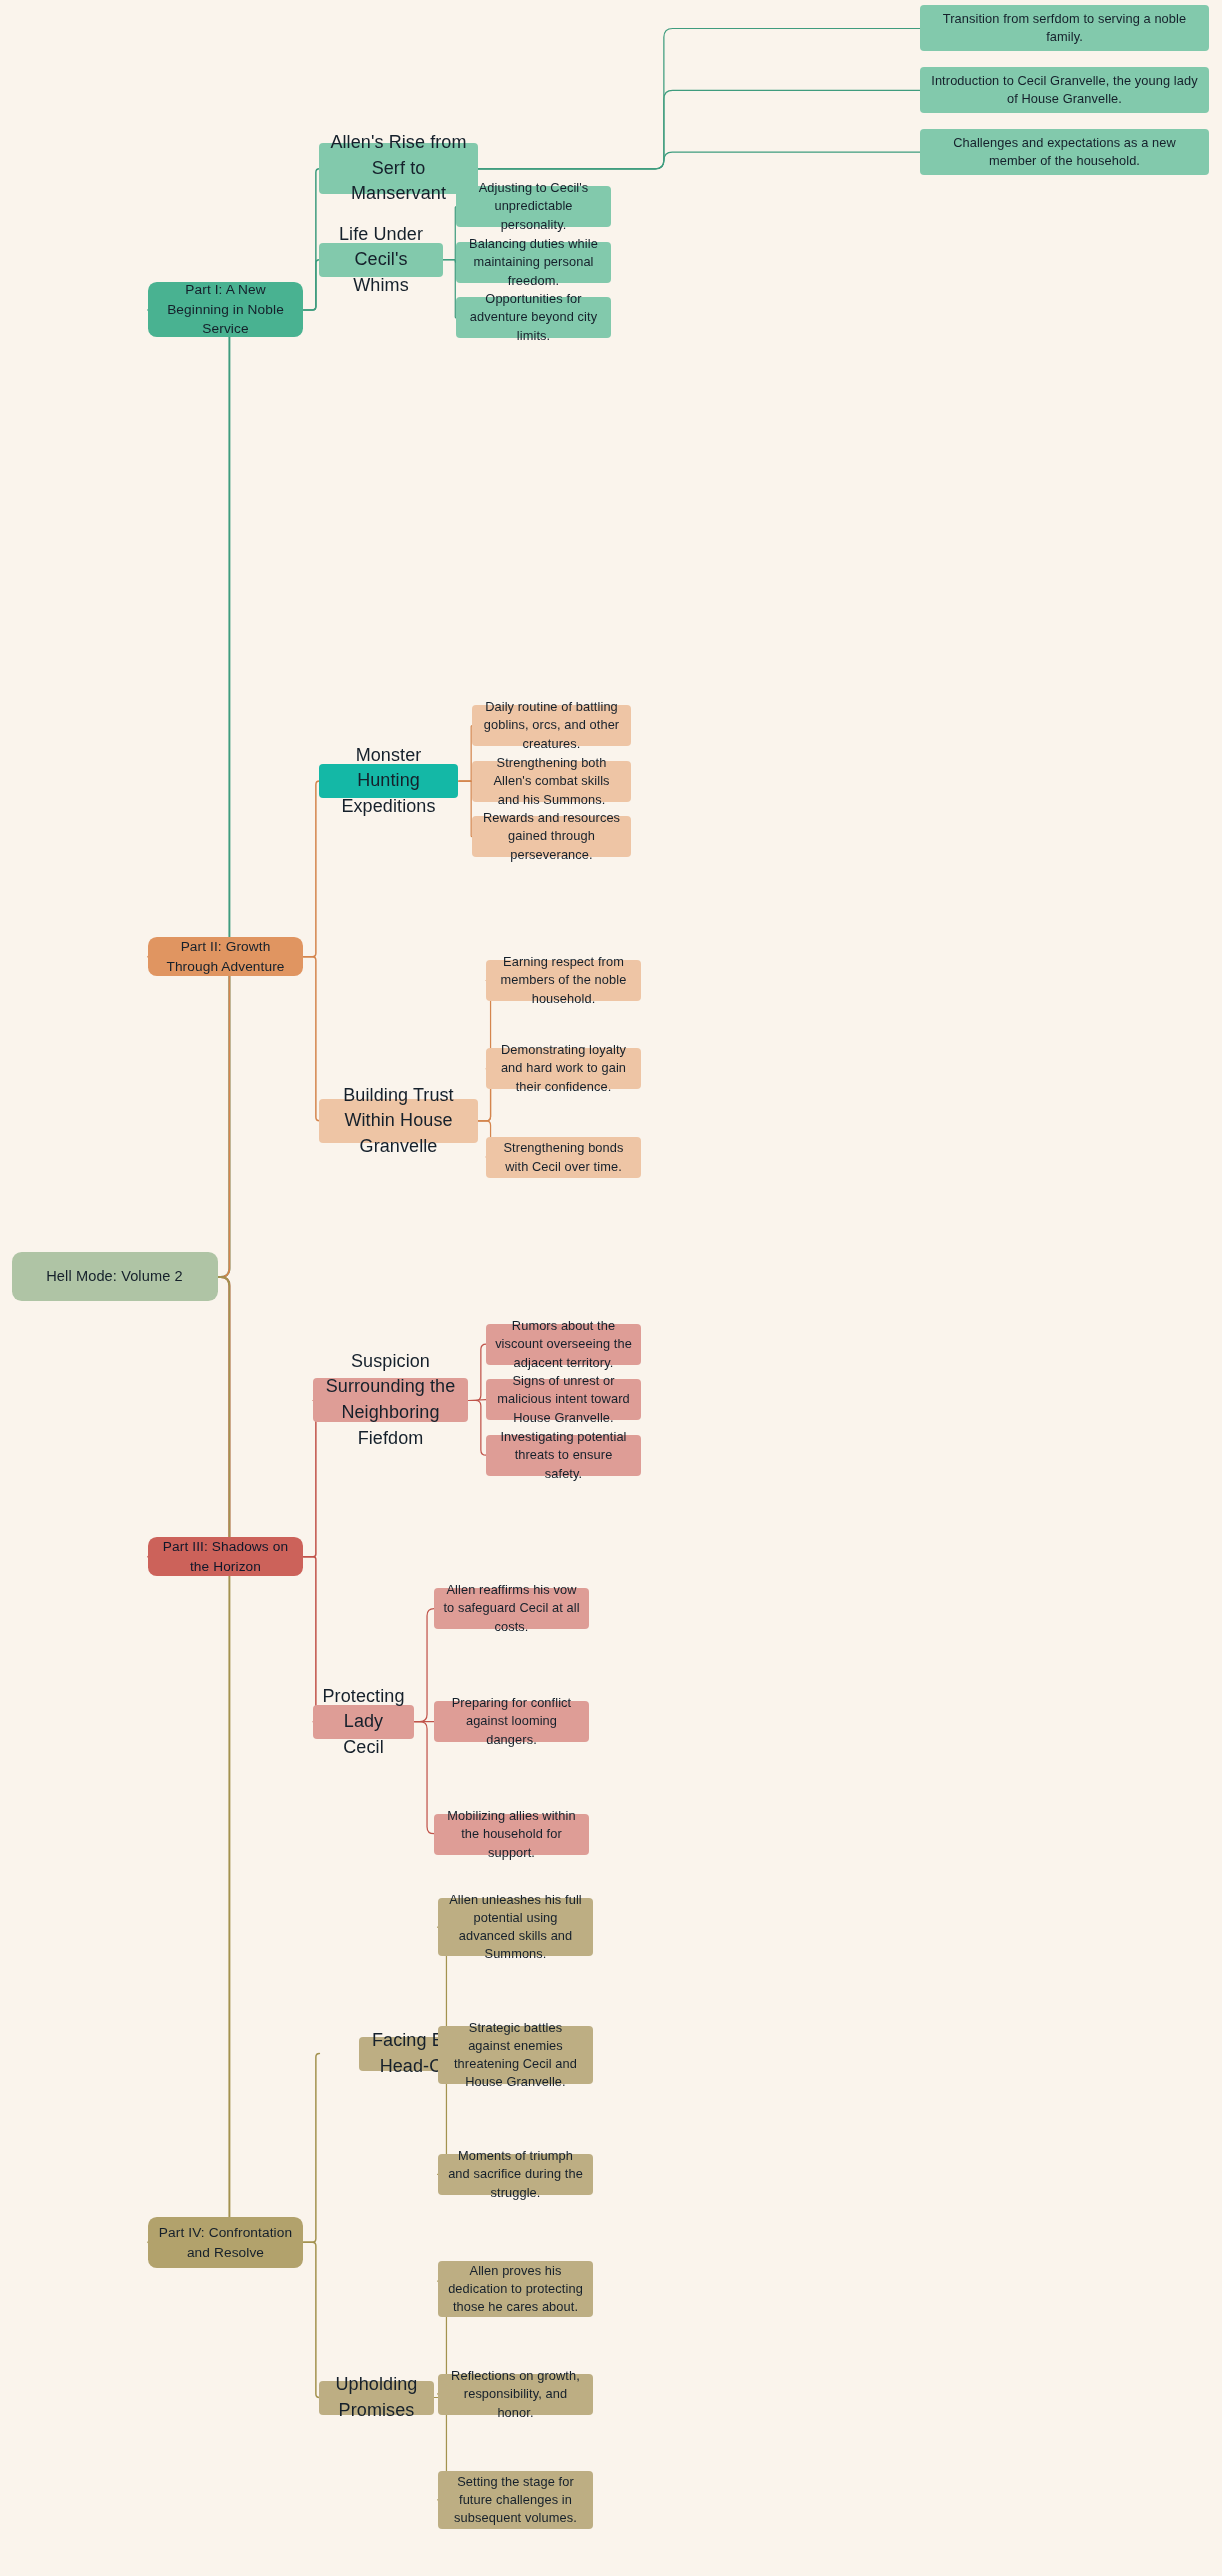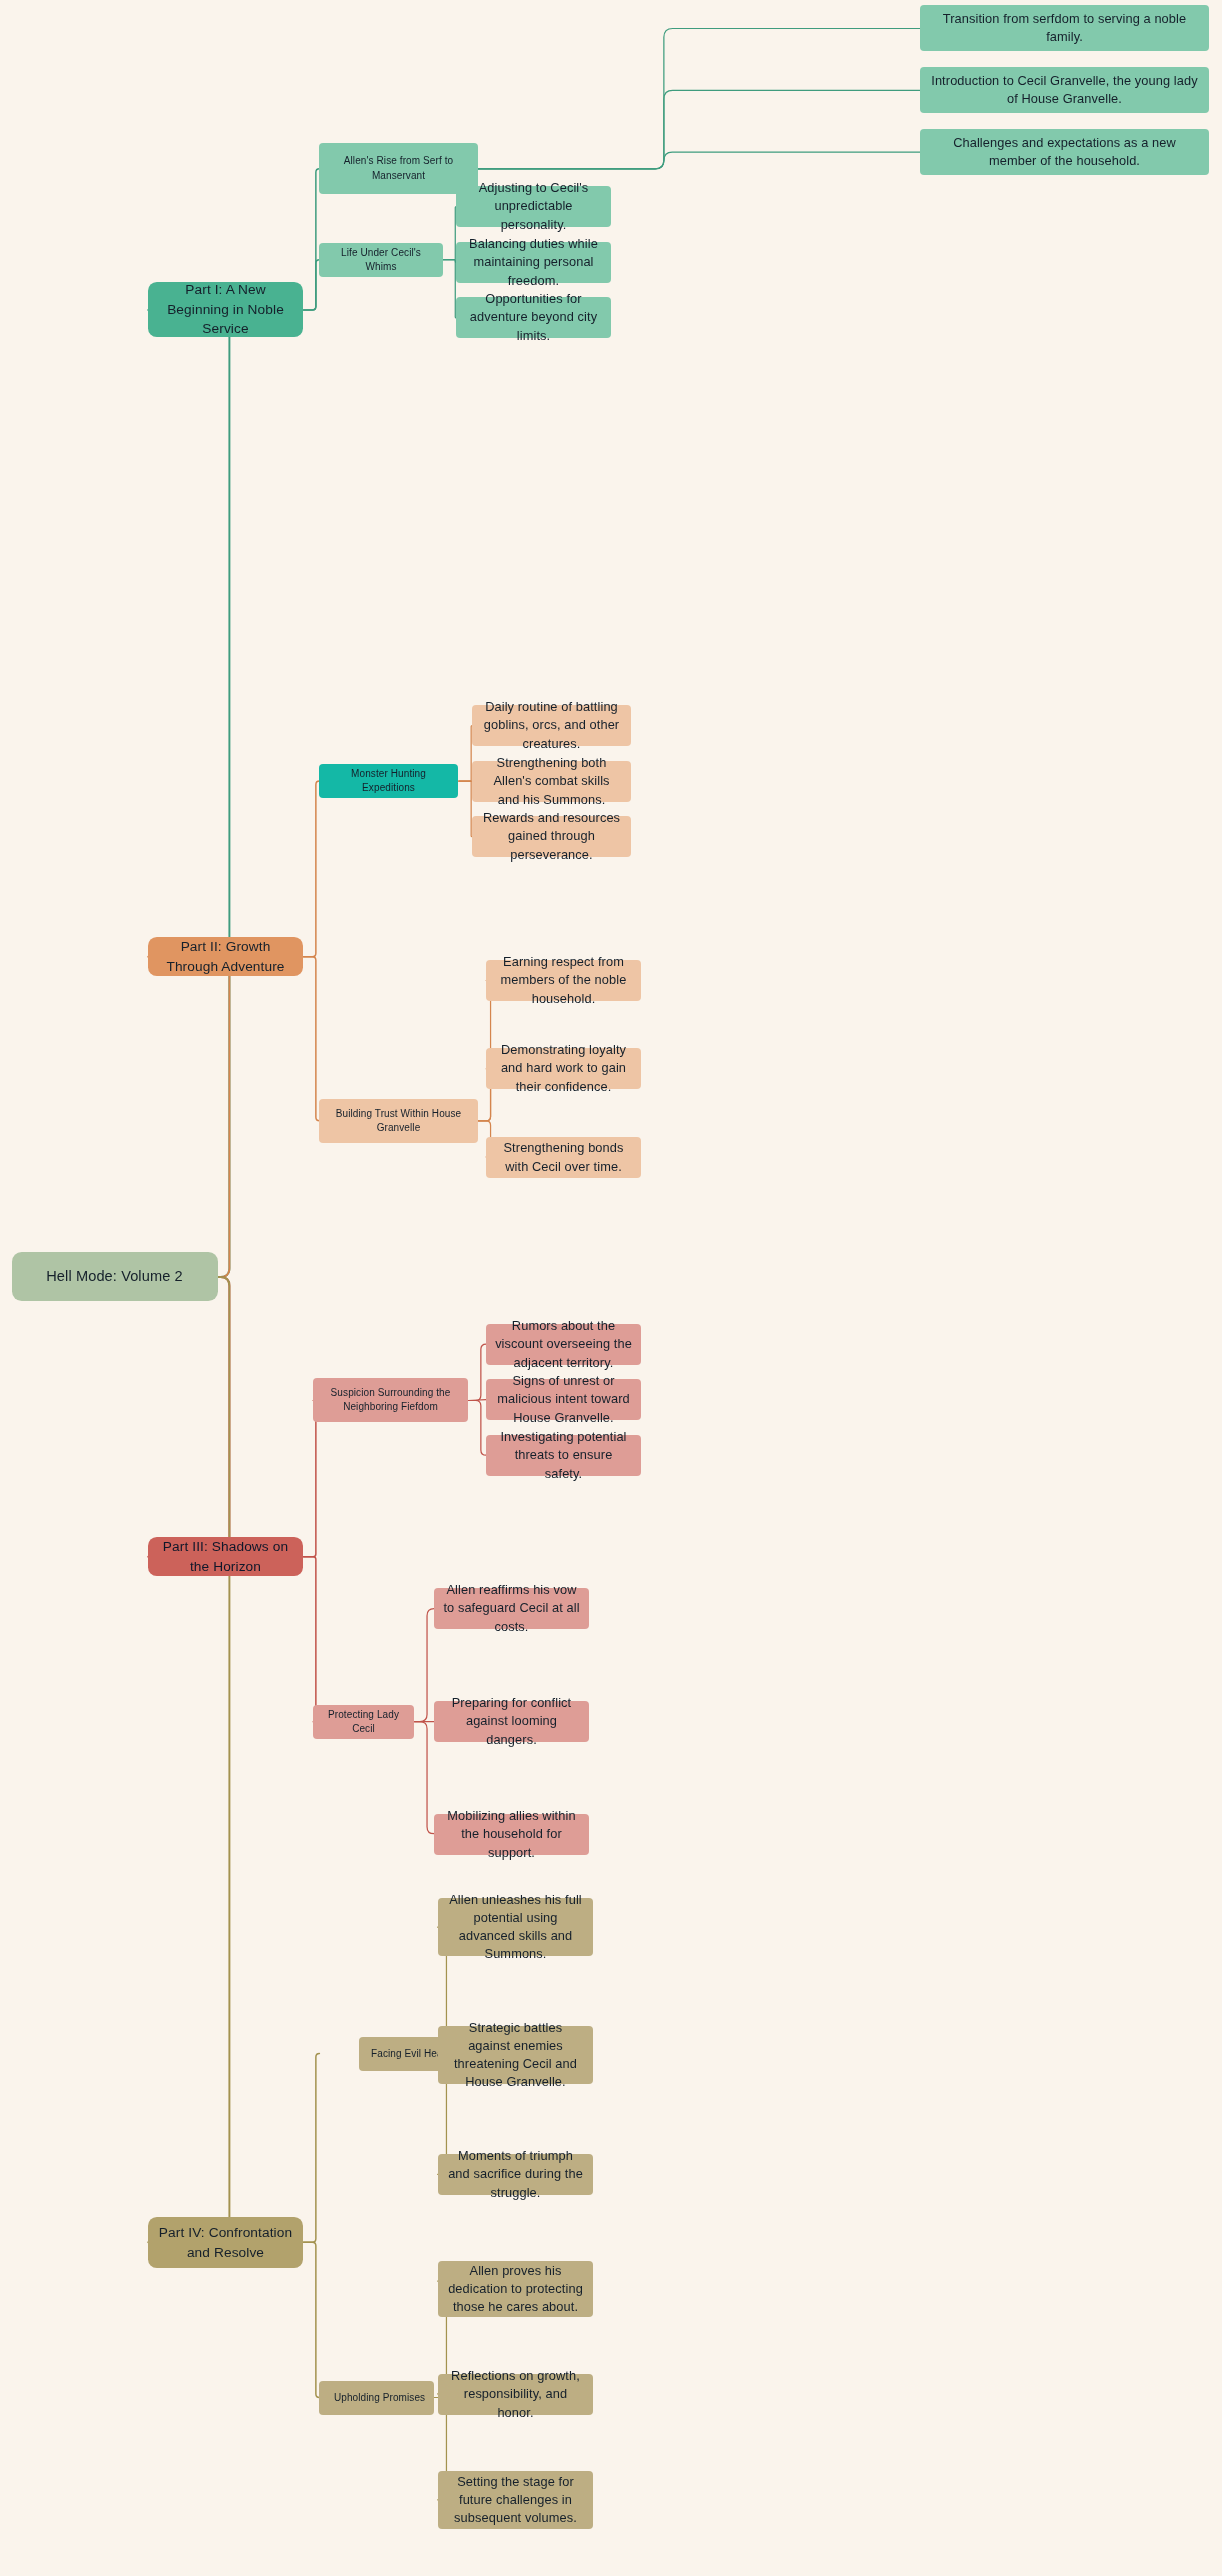--- a/index.html
+++ b/index.html
@@ -37,22 +37,21 @@
   }
   .root {
     font-size: 14.6px;
     border-radius: 9.7px;
   }
   .lvl1 {
     font-size: 13.7px;
     border-radius: 8.8px;
   }
   .lvl2 {
-    font-size: 10px;
-    justify-content: flex-end;
+    font-size: 18px;
   }
   .lvl3 {
     font-size: 12.8px;
   }
   .white-text { color: #0f172a; }
 </style>
 </head>
 <body>
 
 <div id="canvas">

